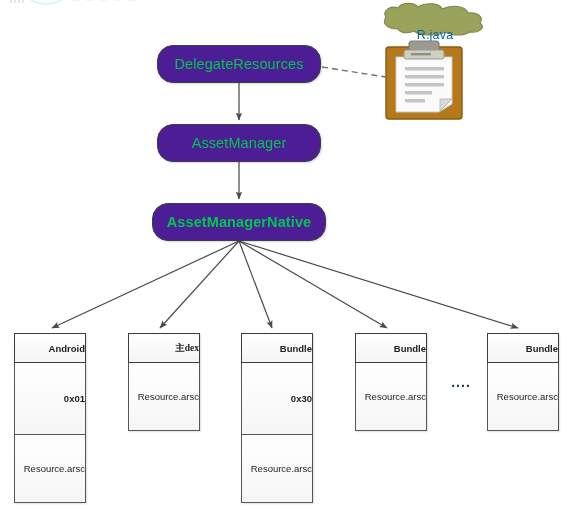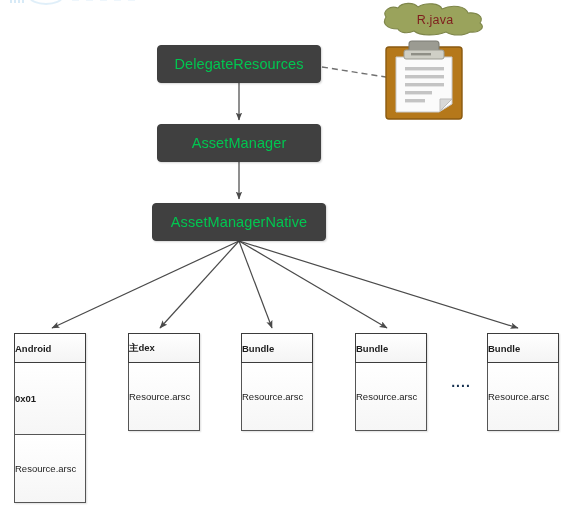--- a/index.html
+++ b/index.html
@@ -38,22 +38,22 @@
     height: 16px;
     opacity: 0.35;
     pointer-events: none;
   }
 
   
   .node {
     position: absolute;
     box-sizing: border-box;
     border: 1.6px solid #3f3f3f;
-    border-radius: 4px;
-    background: #404040;
+    border-radius: 16px;
+    background: #4c1d95;
     display: flex;
     align-items: center;
     justify-content: center;
     color: #00c650;
     letter-spacing: 0.1px;
     box-shadow: 1px 1px 2px rgba(0,0,0,0.16);
   }
   #node-delegate {
     left: 157px; top: 45px;
     width: 164px; height: 38px;
@@ -61,38 +61,38 @@
   }
   #node-assetmanager {
     left: 157px; top: 124px;
     width: 164px; height: 38px;
     font-size: 14.5px;
   }
   #node-assetmanagernative {
     left: 152px; top: 203px;
     width: 174px; height: 38px;
     font-size: 14.5px;
-    font-weight: normal;
+    font-weight: bold;
   }
 
   
   #cloud-rjava {
     position: absolute;
     left: 378px; top: 1px;
     width: 114px; height: 36px;
   }
   #cloud-rjava .cloud-label {
     position: absolute;
-    left: 0; top: 1px;
+    left: 0; top: 16px;
     width: 114px; height: 36px;
     display: flex;
     align-items: center;
     justify-content: center;
     font-size: 12.5px;
-    color: #7f1d1d;
+    color: #0369a1;
     letter-spacing: 0.2px;
   }
 
   
   #clipboard-icon {
     position: absolute;
     left: 383px; top: 40px;
     width: 84px; height: 82px;
   }
 
@@ -101,21 +101,21 @@
     position: absolute;
     width: 72px;
     top: 333px;
     box-sizing: border-box;
   }
   .cell {
     box-sizing: border-box;
     border: 1.3px solid #555555;
     display: flex;
     align-items: center;
-    justify-content: flex-start;
+    justify-content: flex-end;
     text-align: center;
     font-size: 9.5px;
     color: #1c1c1c;
     background: linear-gradient(180deg, #ffffff 0%, #f4f4f4 100%);
     box-shadow: 1px 1px 1.5px rgba(0,0,0,0.13);
   }
   .cell-head {
     height: 30px;
     font-weight: bold;
     border-width: 1.6px;
@@ -125,21 +125,21 @@
     height: 72px;
     border-top: none;
     font-weight: bold;
     background: linear-gradient(180deg, #ffffff 0%, #f6f6f6 100%);
   }
   .cell-bot {
     height: 68px;
     border-top: none;
     background: linear-gradient(180deg, #ffffff 0%, #f6f6f6 100%);
   }
-  .cell-mid .cjk, .cell-head .cjk { font-family: Liberation Sans, sans-serif; }
+  .cell-mid .cjk, .cell-head .cjk { font-family: Liberation Serif, serif; }
 
   #col-0 { left: 14px; }
   #col-1 { left: 128px; }
   #col-2 { left: 241px; }
   #col-3 { left: 355px; }
   #col-4 { left: 487px; }
 
   
   #ellipsis-gap {
     position: absolute;
@@ -273,20 +273,23 @@
     </div>
     <div class="cell cell-bot">
       <span>Resource.arsc</span>
     </div>
   </div>
 
   <div class="column" id="col-2">
     <div class="cell cell-head">
       <span>Bundle</span>
     </div>
+    <div class="cell cell-mid">
+      <span>0x30</span>
+    </div>
     <div class="cell cell-bot">
       <span>Resource.arsc</span>
     </div>
   </div>
 
   <div class="column" id="col-3">
     <div class="cell cell-head">
       <span>Bundle</span>
     </div>
     <div class="cell cell-bot">

